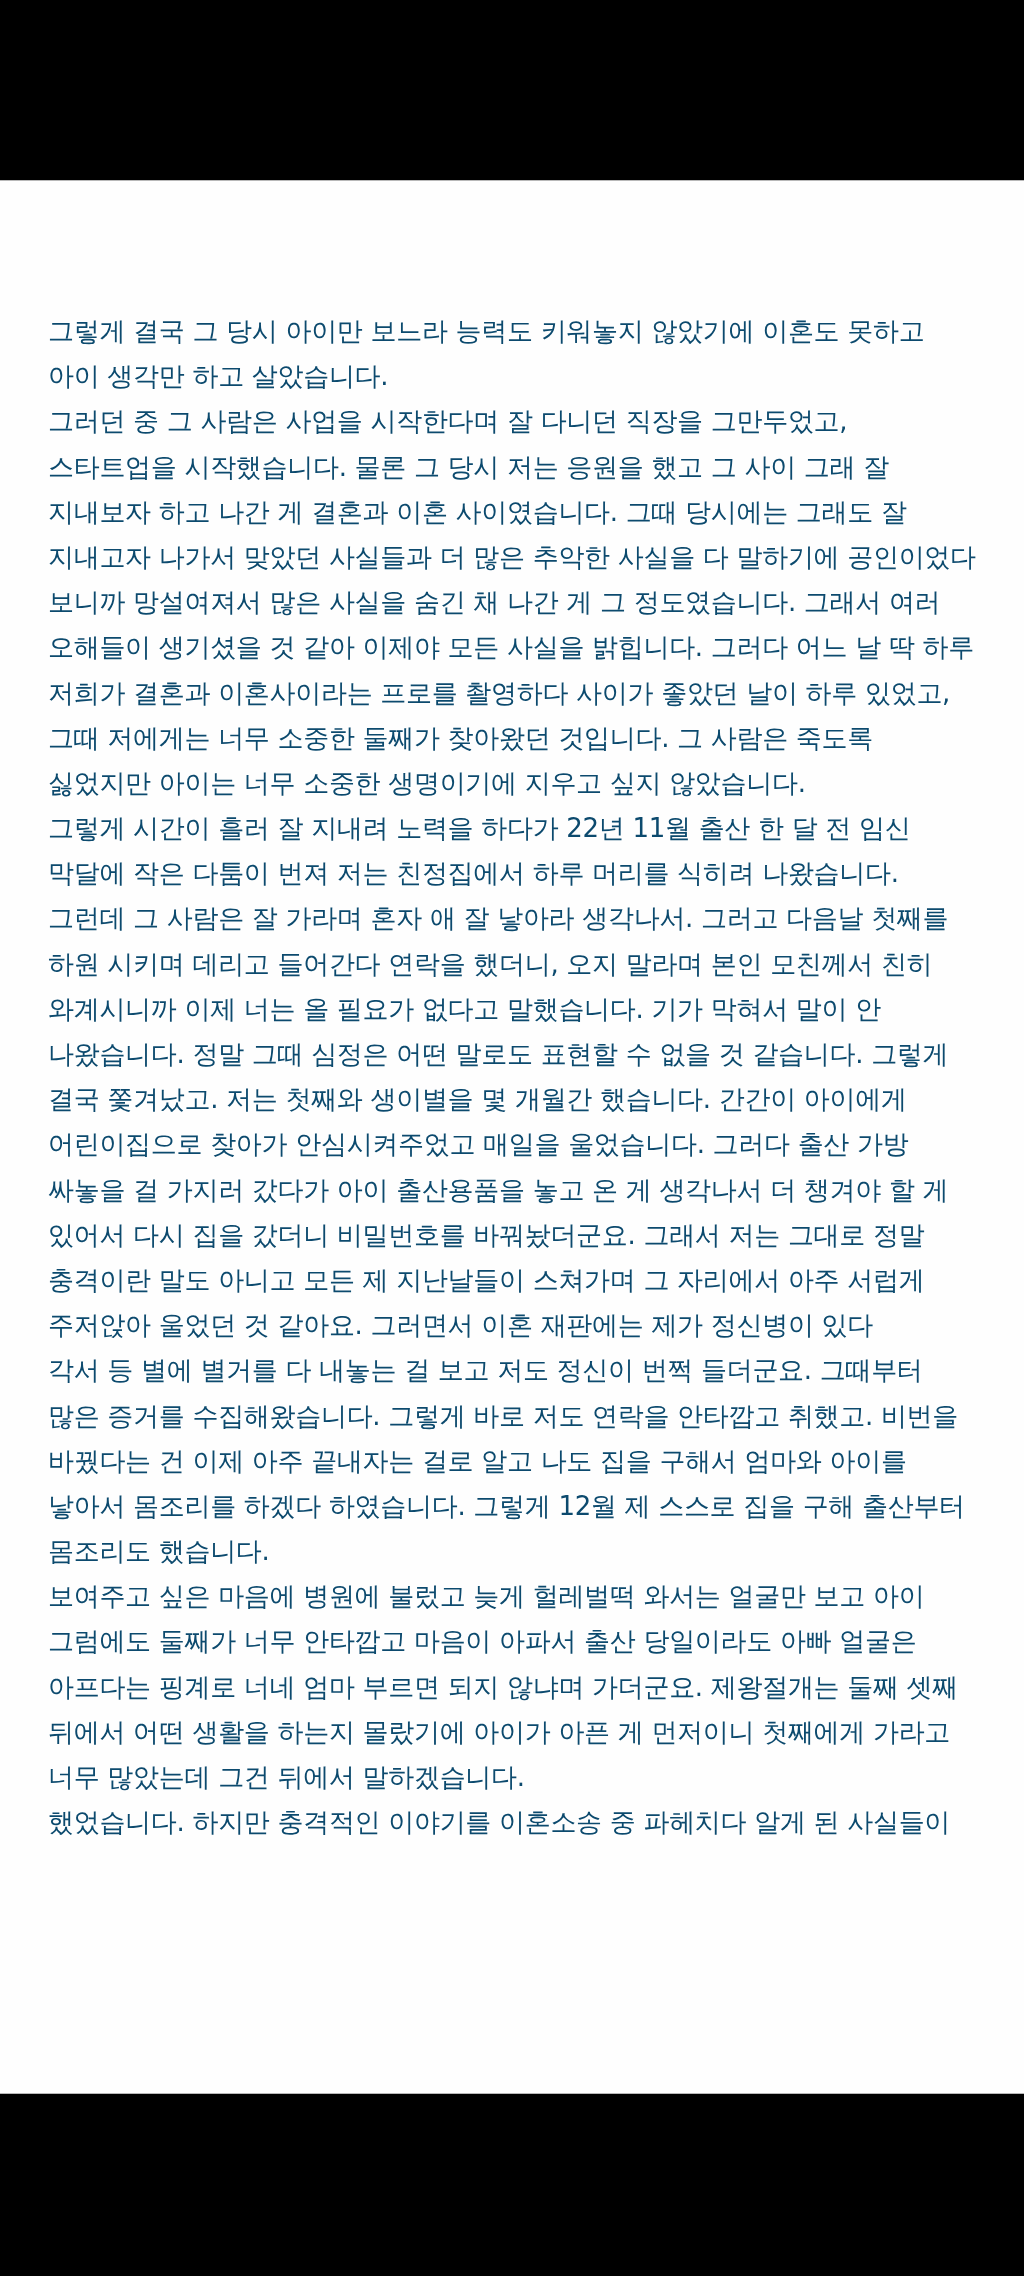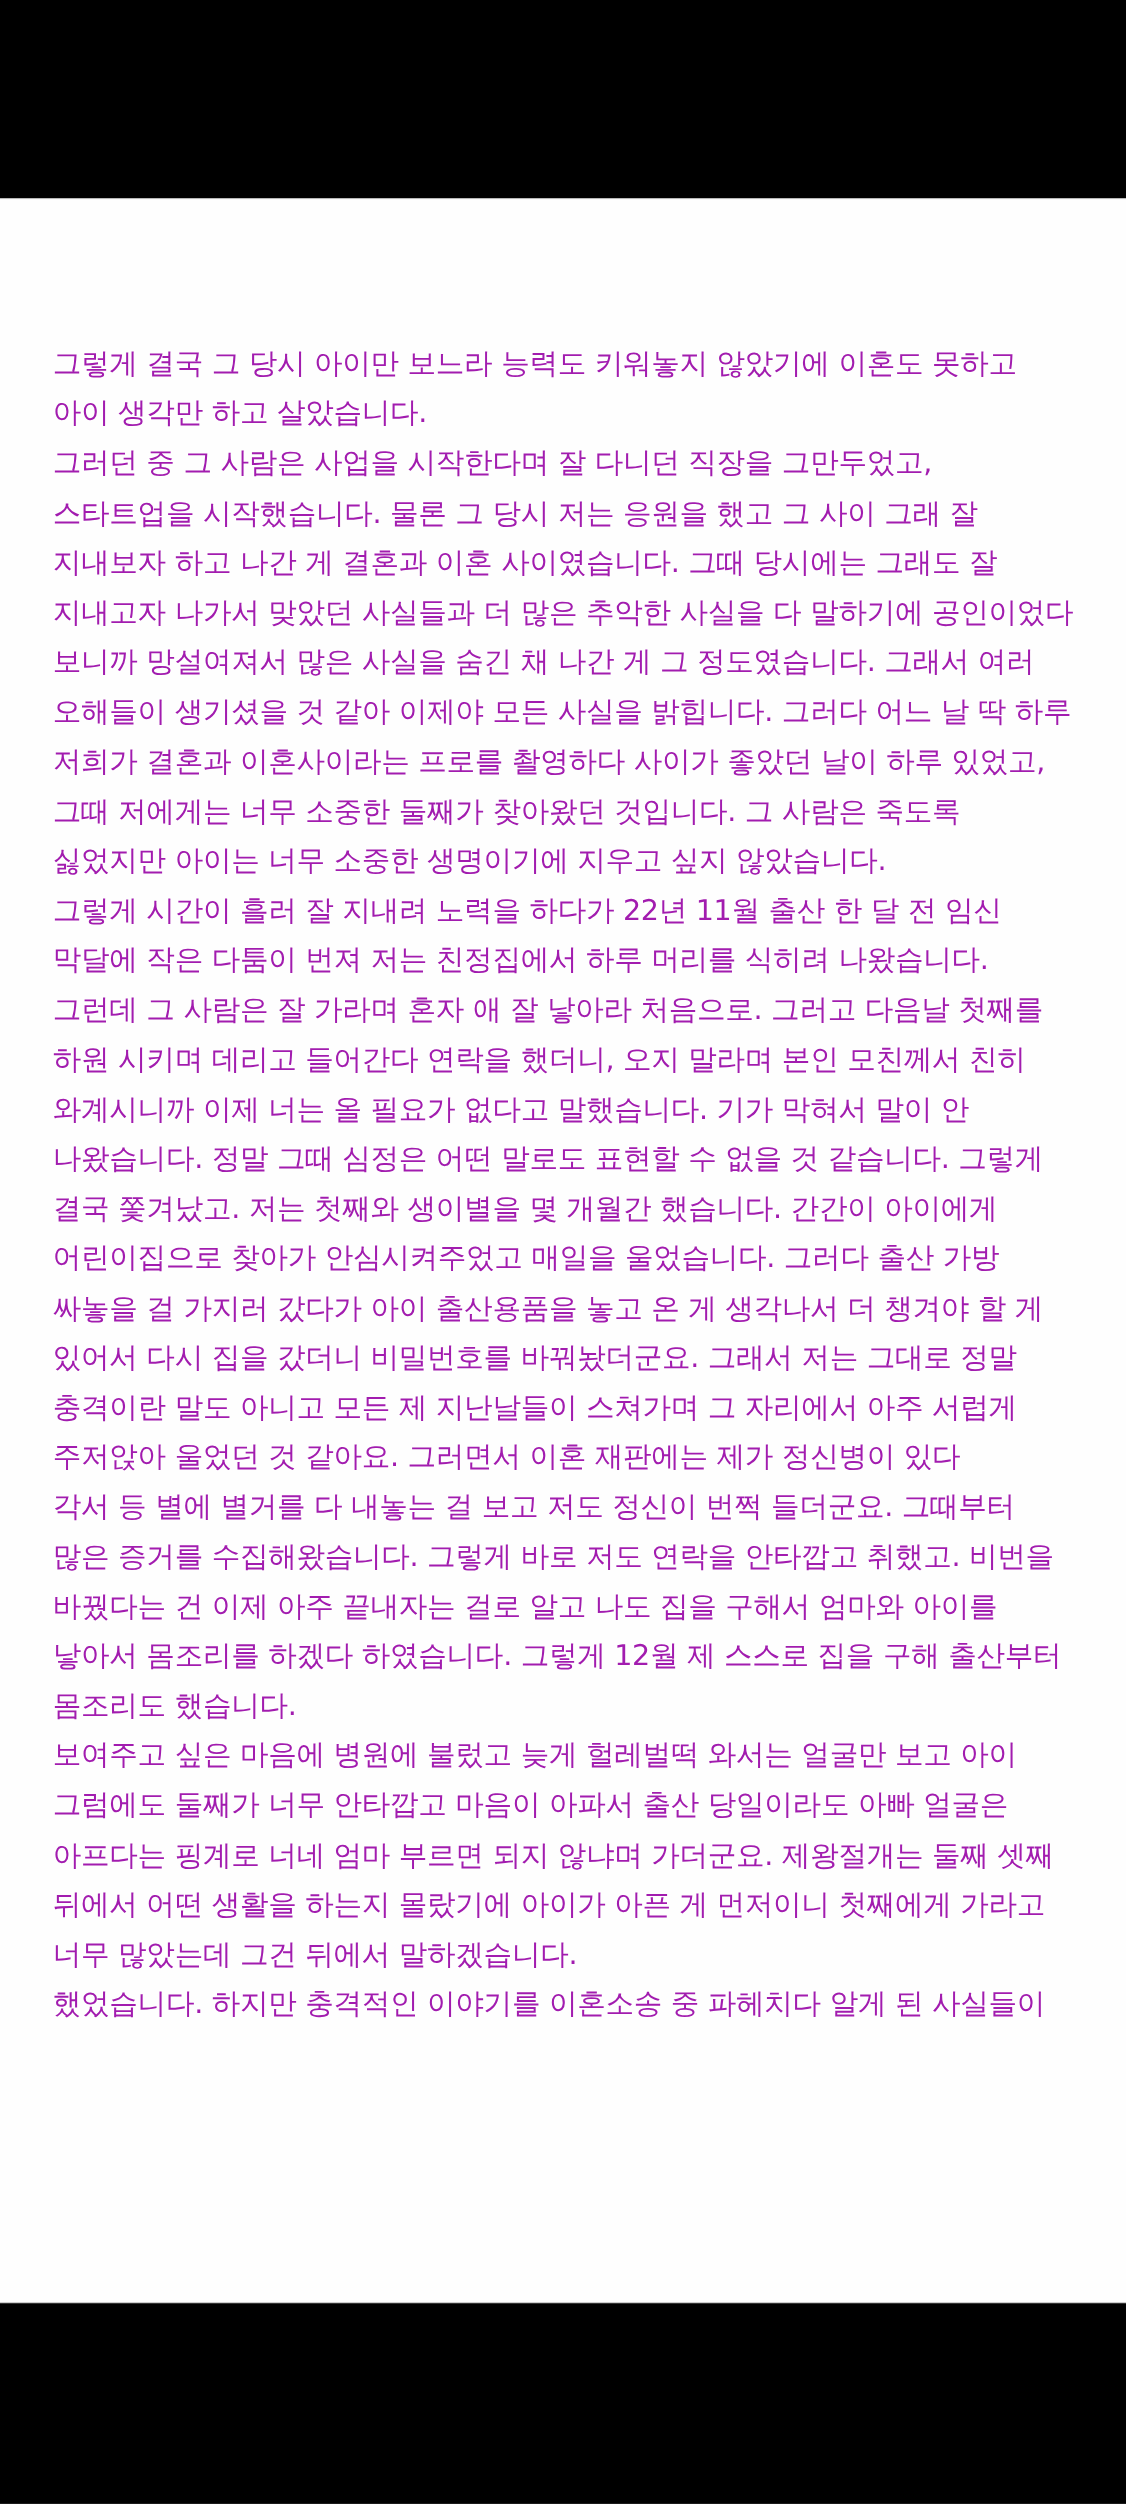--- a/index.html
+++ b/index.html
@@ -36,21 +36,21 @@
       background: #000000;
     }
     .text-body {
       position: absolute;
       left: 48px;
       top: 128px;
       width: 970px;
       margin: 0;
       padding: 0;
       list-style: none;
-      color: #a21caf;
+      color: #0c4a6e;
     }
     .line {
       height: 45.2px;
       line-height: 45.2px;
       font-size: 26px;
       white-space: nowrap;
       letter-spacing: -0.3px;
     }
   </style>
 </head>
@@ -66,21 +66,21 @@
     <div class="line">스타트업을 시작했습니다. 물론 그 당시 저는 응원을 했고 그 사이 그래 잘</div>
     <div class="line">지내보자 하고 나간 게 결혼과 이혼 사이였습니다. 그때 당시에는 그래도 잘</div>
     <div class="line">지내고자 나가서 맞았던 사실들과 더 많은 추악한 사실을 다 말하기에 공인이었다</div>
     <div class="line">보니까 망설여져서 많은 사실을 숨긴 채 나간 게 그 정도였습니다. 그래서 여러</div>
     <div class="line">오해들이 생기셨을 것 같아 이제야 모든 사실을 밝힙니다. 그러다 어느 날 딱 하루</div>
     <div class="line">저희가 결혼과 이혼사이라는 프로를 촬영하다 사이가 좋았던 날이 하루 있었고,</div>
     <div class="line">그때 저에게는 너무 소중한 둘째가 찾아왔던 것입니다. 그 사람은 죽도록</div>
     <div class="line">싫었지만 아이는 너무 소중한 생명이기에 지우고 싶지 않았습니다.</div>
     <div class="line">그렇게 시간이 흘러 잘 지내려 노력을 하다가 22년 11월 출산 한 달 전 임신</div>
     <div class="line">막달에 작은 다툼이 번져 저는 친정집에서 하루 머리를 식히려 나왔습니다.</div>
-    <div class="line">그런데 그 사람은 잘 가라며 혼자 애 잘 낳아라 처음으로. 그러고 다음날 첫째를</div>
+    <div class="line">그런데 그 사람은 잘 가라며 혼자 애 잘 낳아라 생각나서. 그러고 다음날 첫째를</div>
     <div class="line">하원 시키며 데리고 들어간다 연락을 했더니, 오지 말라며 본인 모친께서 친히</div>
     <div class="line">와계시니까 이제 너는 올 필요가 없다고 말했습니다. 기가 막혀서 말이 안</div>
     <div class="line">나왔습니다. 정말 그때 심정은 어떤 말로도 표현할 수 없을 것 같습니다. 그렇게</div>
     <div class="line">결국 쫓겨났고. 저는 첫째와 생이별을 몇 개월간 했습니다. 간간이 아이에게</div>
     <div class="line">어린이집으로 찾아가 안심시켜주었고 매일을 울었습니다. 그러다 출산 가방</div>
     <div class="line">싸놓을 걸 가지러 갔다가 아이 출산용품을 놓고 온 게 생각나서 더 챙겨야 할 게</div>
     <div class="line">있어서 다시 집을 갔더니 비밀번호를 바꿔놨더군요. 그래서 저는 그대로 정말</div>
     <div class="line">충격이란 말도 아니고 모든 제 지난날들이 스쳐가며 그 자리에서 아주 서럽게</div>
     <div class="line">주저앉아 울었던 것 같아요. 그러면서 이혼 재판에는 제가 정신병이 있다</div>
     <div class="line">각서 등 별에 별거를 다 내놓는 걸 보고 저도 정신이 번쩍 들더군요. 그때부터</div>

